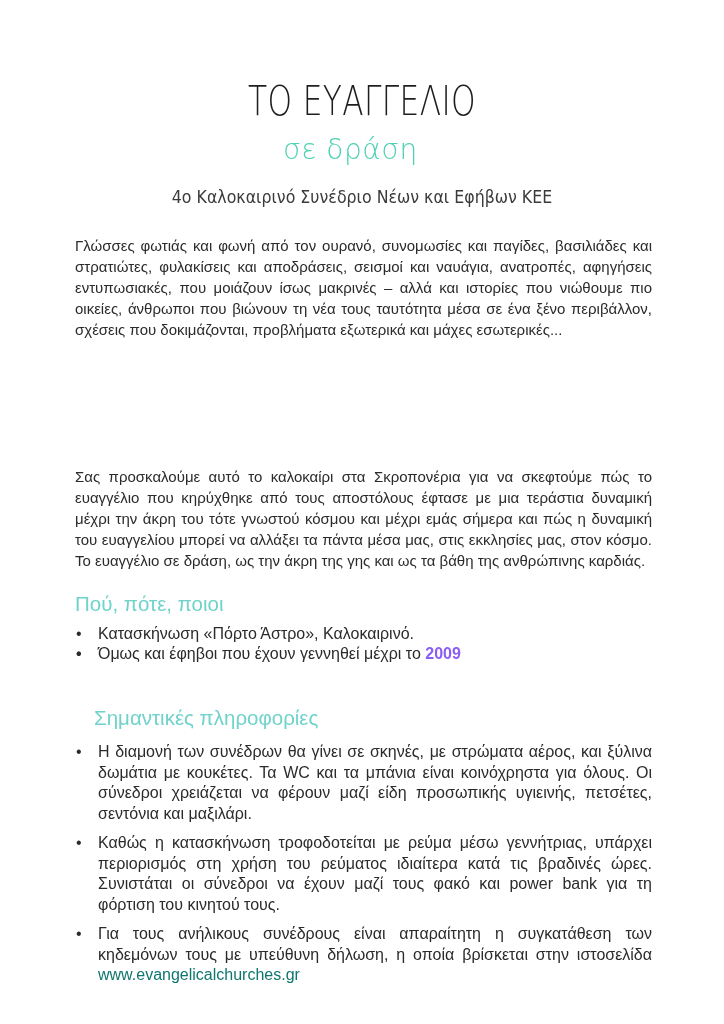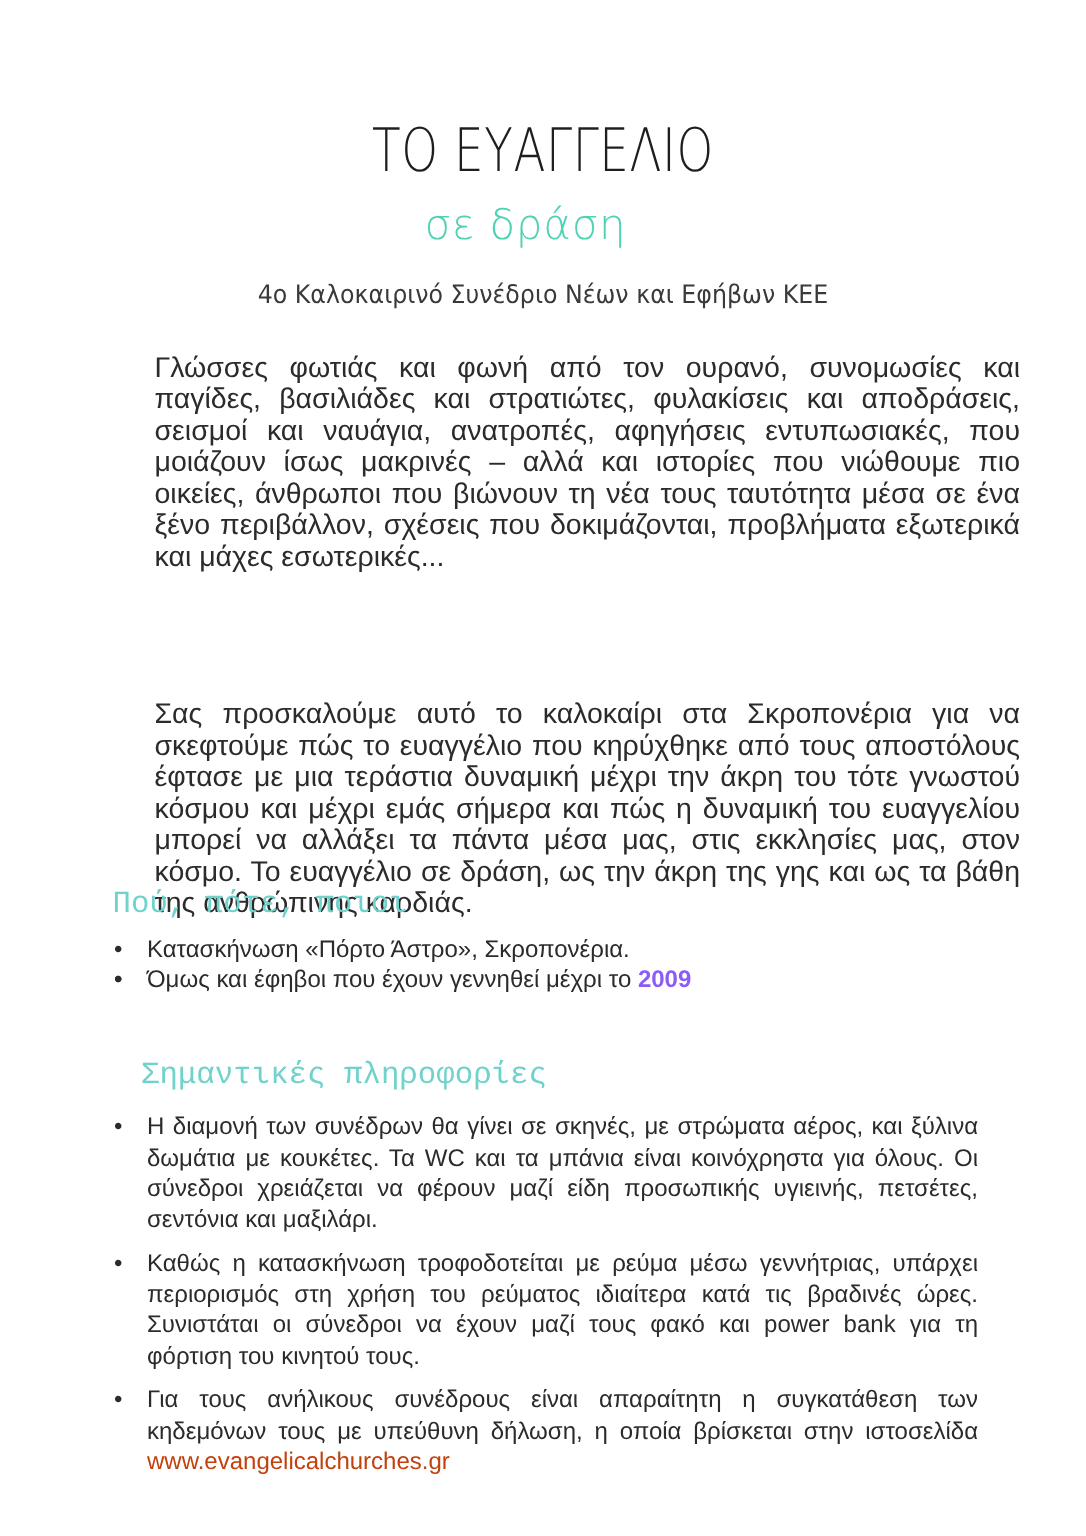--- a/index.html
+++ b/index.html
@@ -6,53 +6,53 @@
   body { width: 724px; height: 1024px; position: relative; overflow: hidden;
          font-family: "Liberation Sans", "DejaVu Sans", sans-serif; color: #2b2b2b; }
   .title { position: absolute; top: 78px; left: 0; width: 724px; text-align: center;
            font-family: "DejaVu Sans", sans-serif; font-weight: 200; font-size: 40px;
            letter-spacing: 0.5px; color: #1e1e1e; transform: scaleX(0.78); transform-origin: center; }
   .subtitle { position: absolute; top: 133px; left: 283px; font-family: "DejaVu Sans", sans-serif;
               font-size: 28px; color: #4fd1b3; font-weight: 300; letter-spacing: 0.5px; }
   .conf { position: absolute; top: 187px; left: 0; width: 724px; text-align: center;
           font-family: "DejaVu Sans", sans-serif; font-size: 17px; color: #3a3a3a;
           transform: scaleX(0.93); transform-origin: center; }
-  .body-text { position: absolute; left: 75px; width: 577px; font-size: 19px; line-height: 21px;
-               text-align: justify; color: #2b2b2b; margin-left: 28px; }
+  .body-text { position: absolute; left: 75px; width: 577px; font-size: 15px; line-height: 21px;
+               text-align: justify; color: #2b2b2b; }
   .p1 { top: 235px; }
   .p2 { top: 466px; }
-  .h2 { position: absolute; left: 75px; font-size: 20.5px; color: #6fd2cb; font-weight: normal; font-family: Liberation Mono, monospace; }
+  .h2 { position: absolute; left: 75px; font-size: 20.5px; color: #6fd2cb; font-weight: normal; }
   .h2a { top: 592px; }
   .h2b { top: 706px; margin-left: 19px; }
   ul.list { position: absolute; left: 75px; width: 577px; margin: 0; padding: 0; list-style: none;
             font-size: 16px; line-height: 19.5px; color: #2b2b2b; }
   ul.list li { position: relative; padding-left: 23px; }
   ul.list li .bullet { position: absolute; left: 1px; top: 0; }
   .l1 { top: 624px; }
   .l2 { top: 742px; }
   .l2 li { text-align: justify; margin-bottom: 9px; line-height: 20.5px; }
-  .link { color: #c2410c; }
+  .link { color: #0f766e; }
   .bold { font-weight: bold; color: #8b5cf6; }
 </style>
 </head>
 <body>
 
 <div>
   <div class="title">ΤΟ ΕΥΑΓΓΕΛΙΟ</div>
   <div class="subtitle">σε δράση</div>
   <div class="conf">4ο Καλοκαιρινό Συνέδριο Νέων και Εφήβων ΚΕΕ</div>
 
   <div class="body-text p1">
     <div>Γλώσσες φωτιάς και φωνή από τον ουρανό, συνομωσίες και παγίδες, βασιλιάδες και στρατιώτες, φυλακίσεις και αποδράσεις, σεισμοί και ναυάγια, ανατροπές, αφηγήσεις εντυπωσιακές, που μοιάζουν ίσως μακρινές –  αλλά και ιστορίες που νιώθουμε πιο οικείες, άνθρωποι που βιώνουν τη νέα τους ταυτότητα μέσα σε ένα ξένο περιβάλλον, σχέσεις που δοκιμάζονται, προβλήματα εξωτερικά και μάχες εσωτερικές...</div>
   </div>
   <div class="body-text p2">Σας προσκαλούμε αυτό το καλοκαίρι στα Σκροπονέρια για να σκεφτούμε πώς το ευαγγέλιο που κηρύχθηκε από τους αποστόλους έφτασε με μια τεράστια δυναμική μέχρι την άκρη του τότε γνωστού κόσμου και μέχρι εμάς σήμερα και πώς η δυναμική του ευαγγελίου μπορεί να αλλάξει τα πάντα μέσα μας, στις εκκλησίες μας, στον κόσμο. Το ευαγγέλιο σε δράση, ως την άκρη της γης και ως τα βάθη της ανθρώπινης καρδιάς.</div>
 
   <div class="h2 h2a">Πού, πότε, ποιοι</div>
   <ul class="list l1">
-    <li><span class="bullet">•</span><span>Κατασκήνωση «Πόρτο Άστρο», Σκροπονέρια.</span></li>
+    <li><span class="bullet">•</span><span>Κατασκήνωση «Πόρτο Άστρο», Καλοκαιρινό.</span></li>
     <li><span class="bullet">•</span></li>
     <li><span class="bullet">•</span><span>Όμως και έφηβοι που έχουν γεννηθεί μέχρι το </span><span class="bold">2009</span></li>
   </ul>
 
   <div class="h2 h2b">Σημαντικές πληροφορίες</div>
   <ul class="list l2">
     <li><span class="bullet">•</span><span>Η διαμονή των συνέδρων θα γίνει σε σκηνές, με στρώματα αέρος,  και ξύλινα δωμάτια με κουκέτες. Τα WC και τα μπάνια είναι κοινόχρηστα για όλους. Οι σύνεδροι χρειάζεται να φέρουν μαζί είδη προσωπικής υγιεινής, πετσέτες, σεντόνια και μαξιλάρι.</span></li>
     <li><span class="bullet">•</span><span>Καθώς η κατασκήνωση τροφοδοτείται με ρεύμα μέσω γεννήτριας, υπάρχει περιορισμός στη χρήση του ρεύματος ιδιαίτερα κατά τις βραδινές ώρες. Συνιστάται οι σύνεδροι να έχουν μαζί τους φακό και power bank για τη φόρτιση του κινητού τους.</span></li>
     <li><span class="bullet">•</span><span>Για τους  ανήλικους συνέδρους είναι απαραίτητη η συγκατάθεση των κηδεμόνων τους με υπεύθυνη δήλωση, η οποία βρίσκεται στην ιστοσελίδα </span><span class="link">www.evangelicalchurches.gr</span></li>
   </ul>

